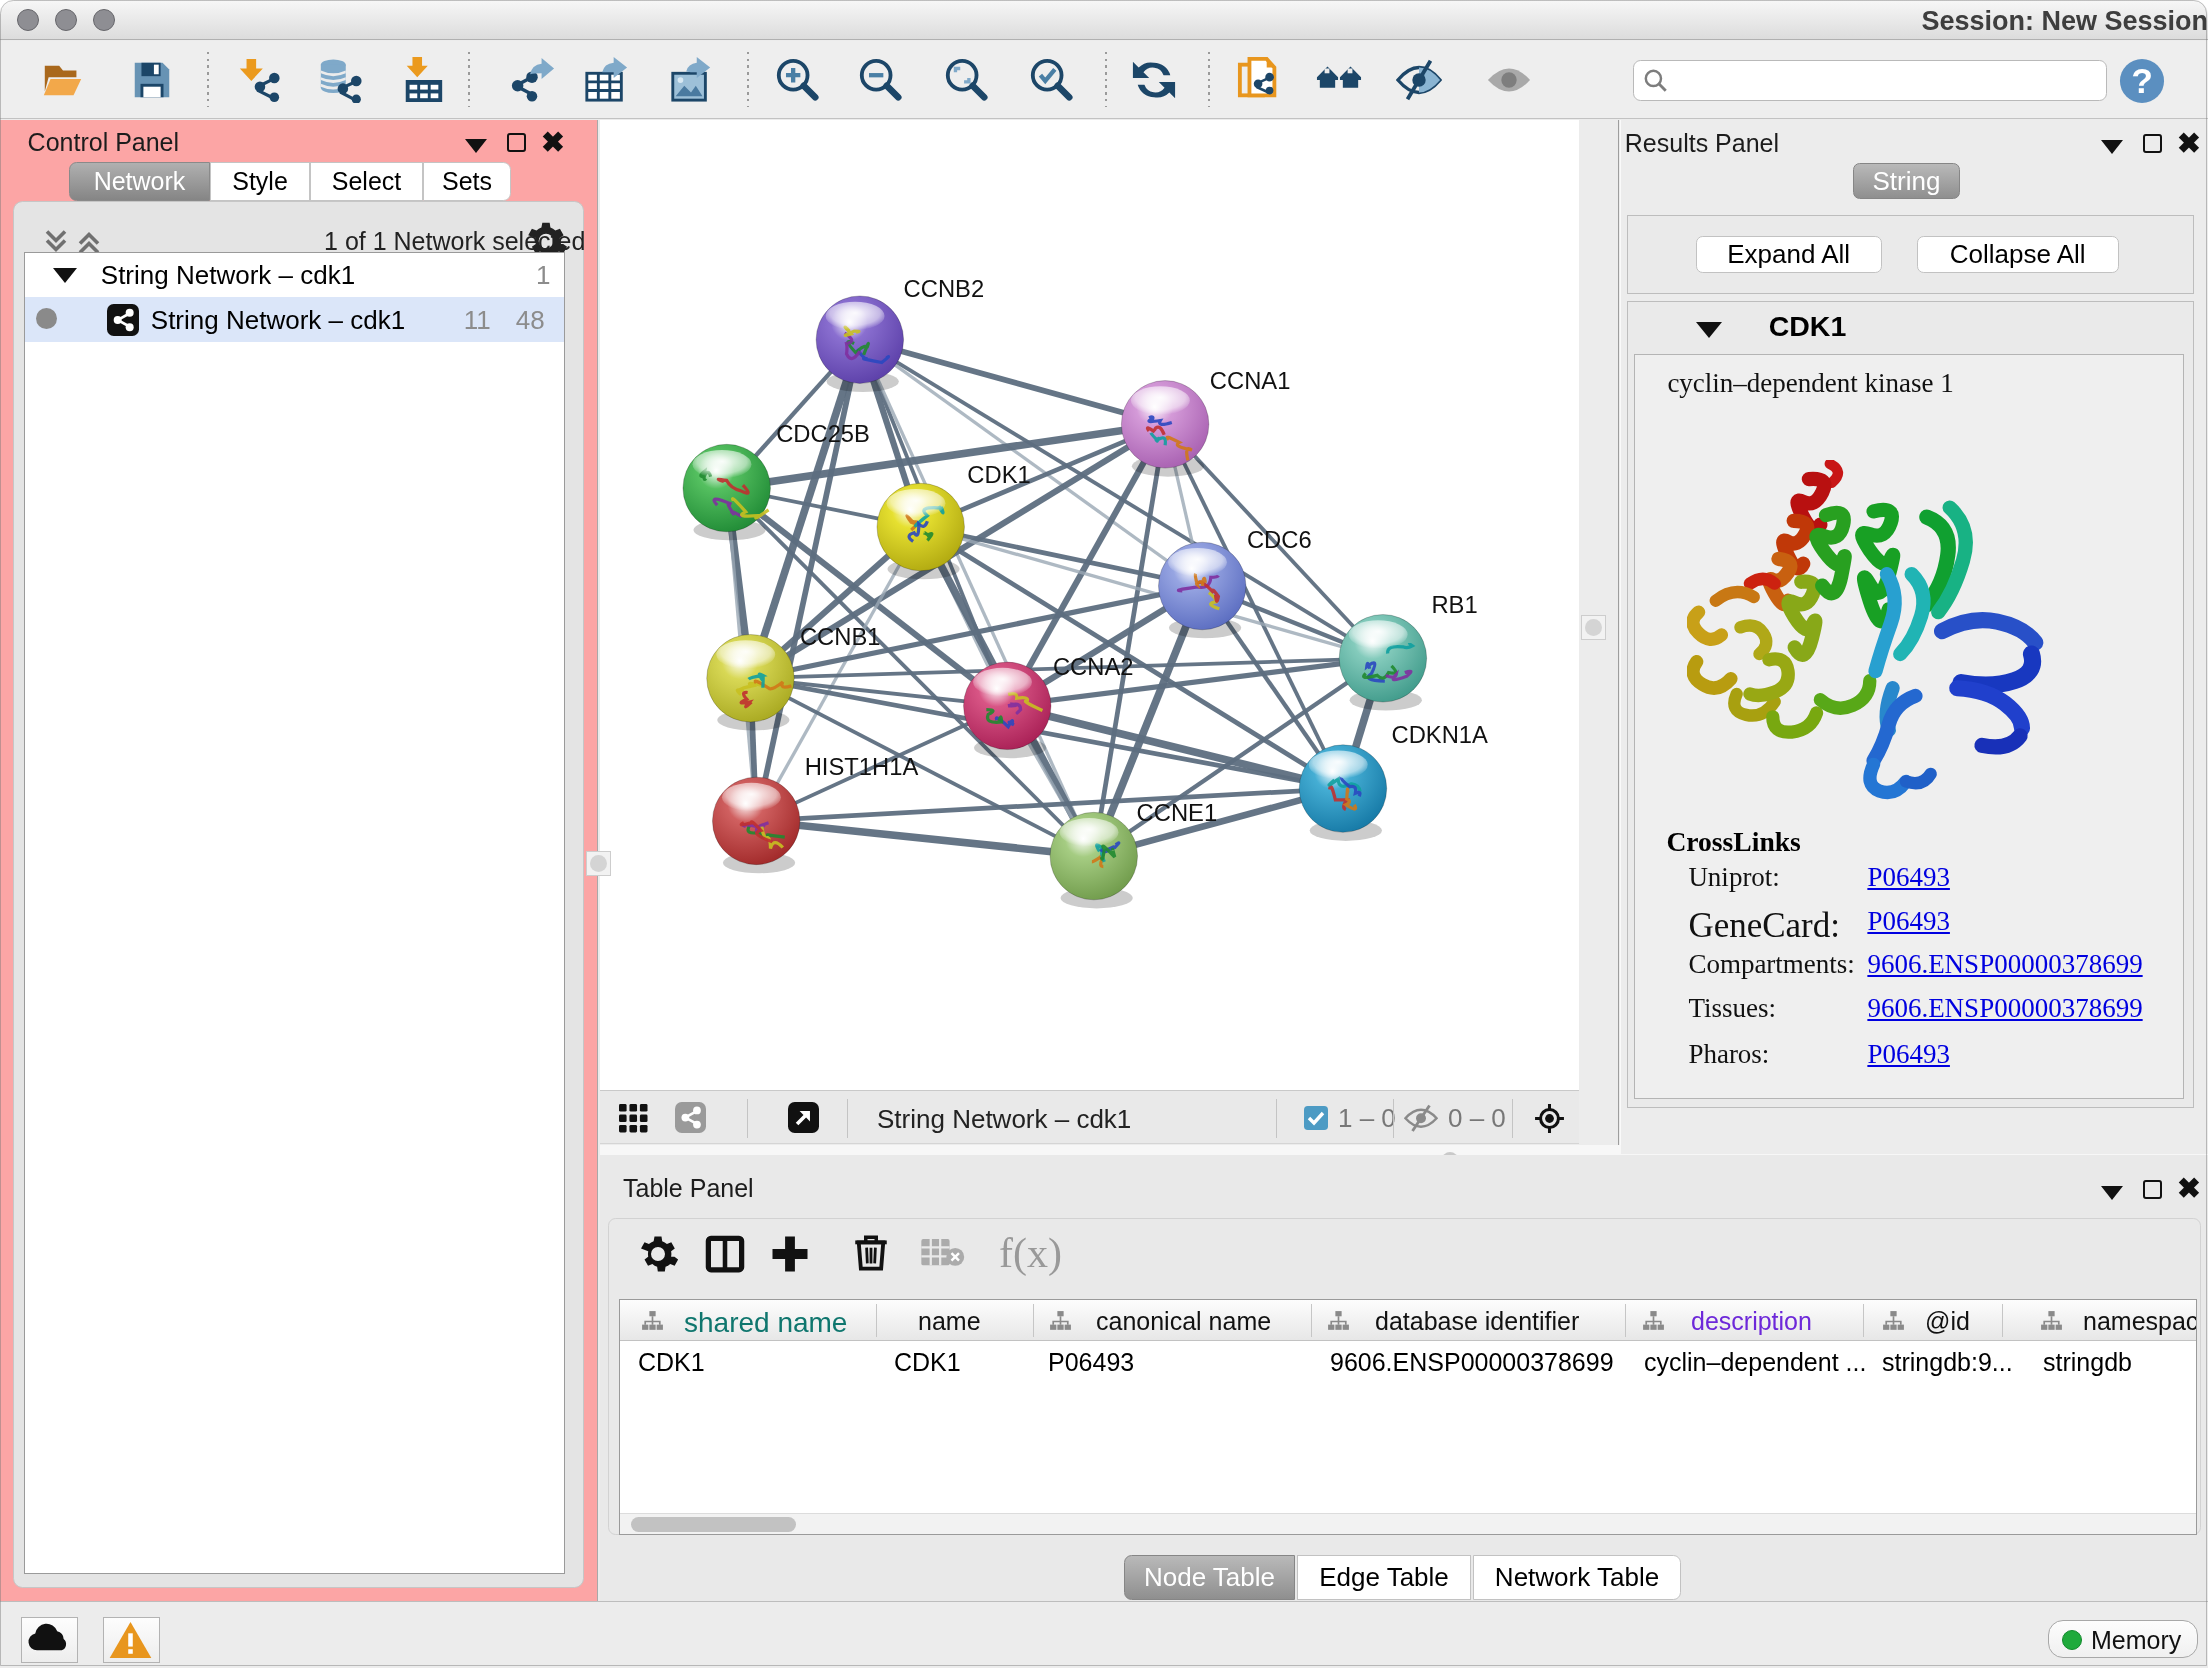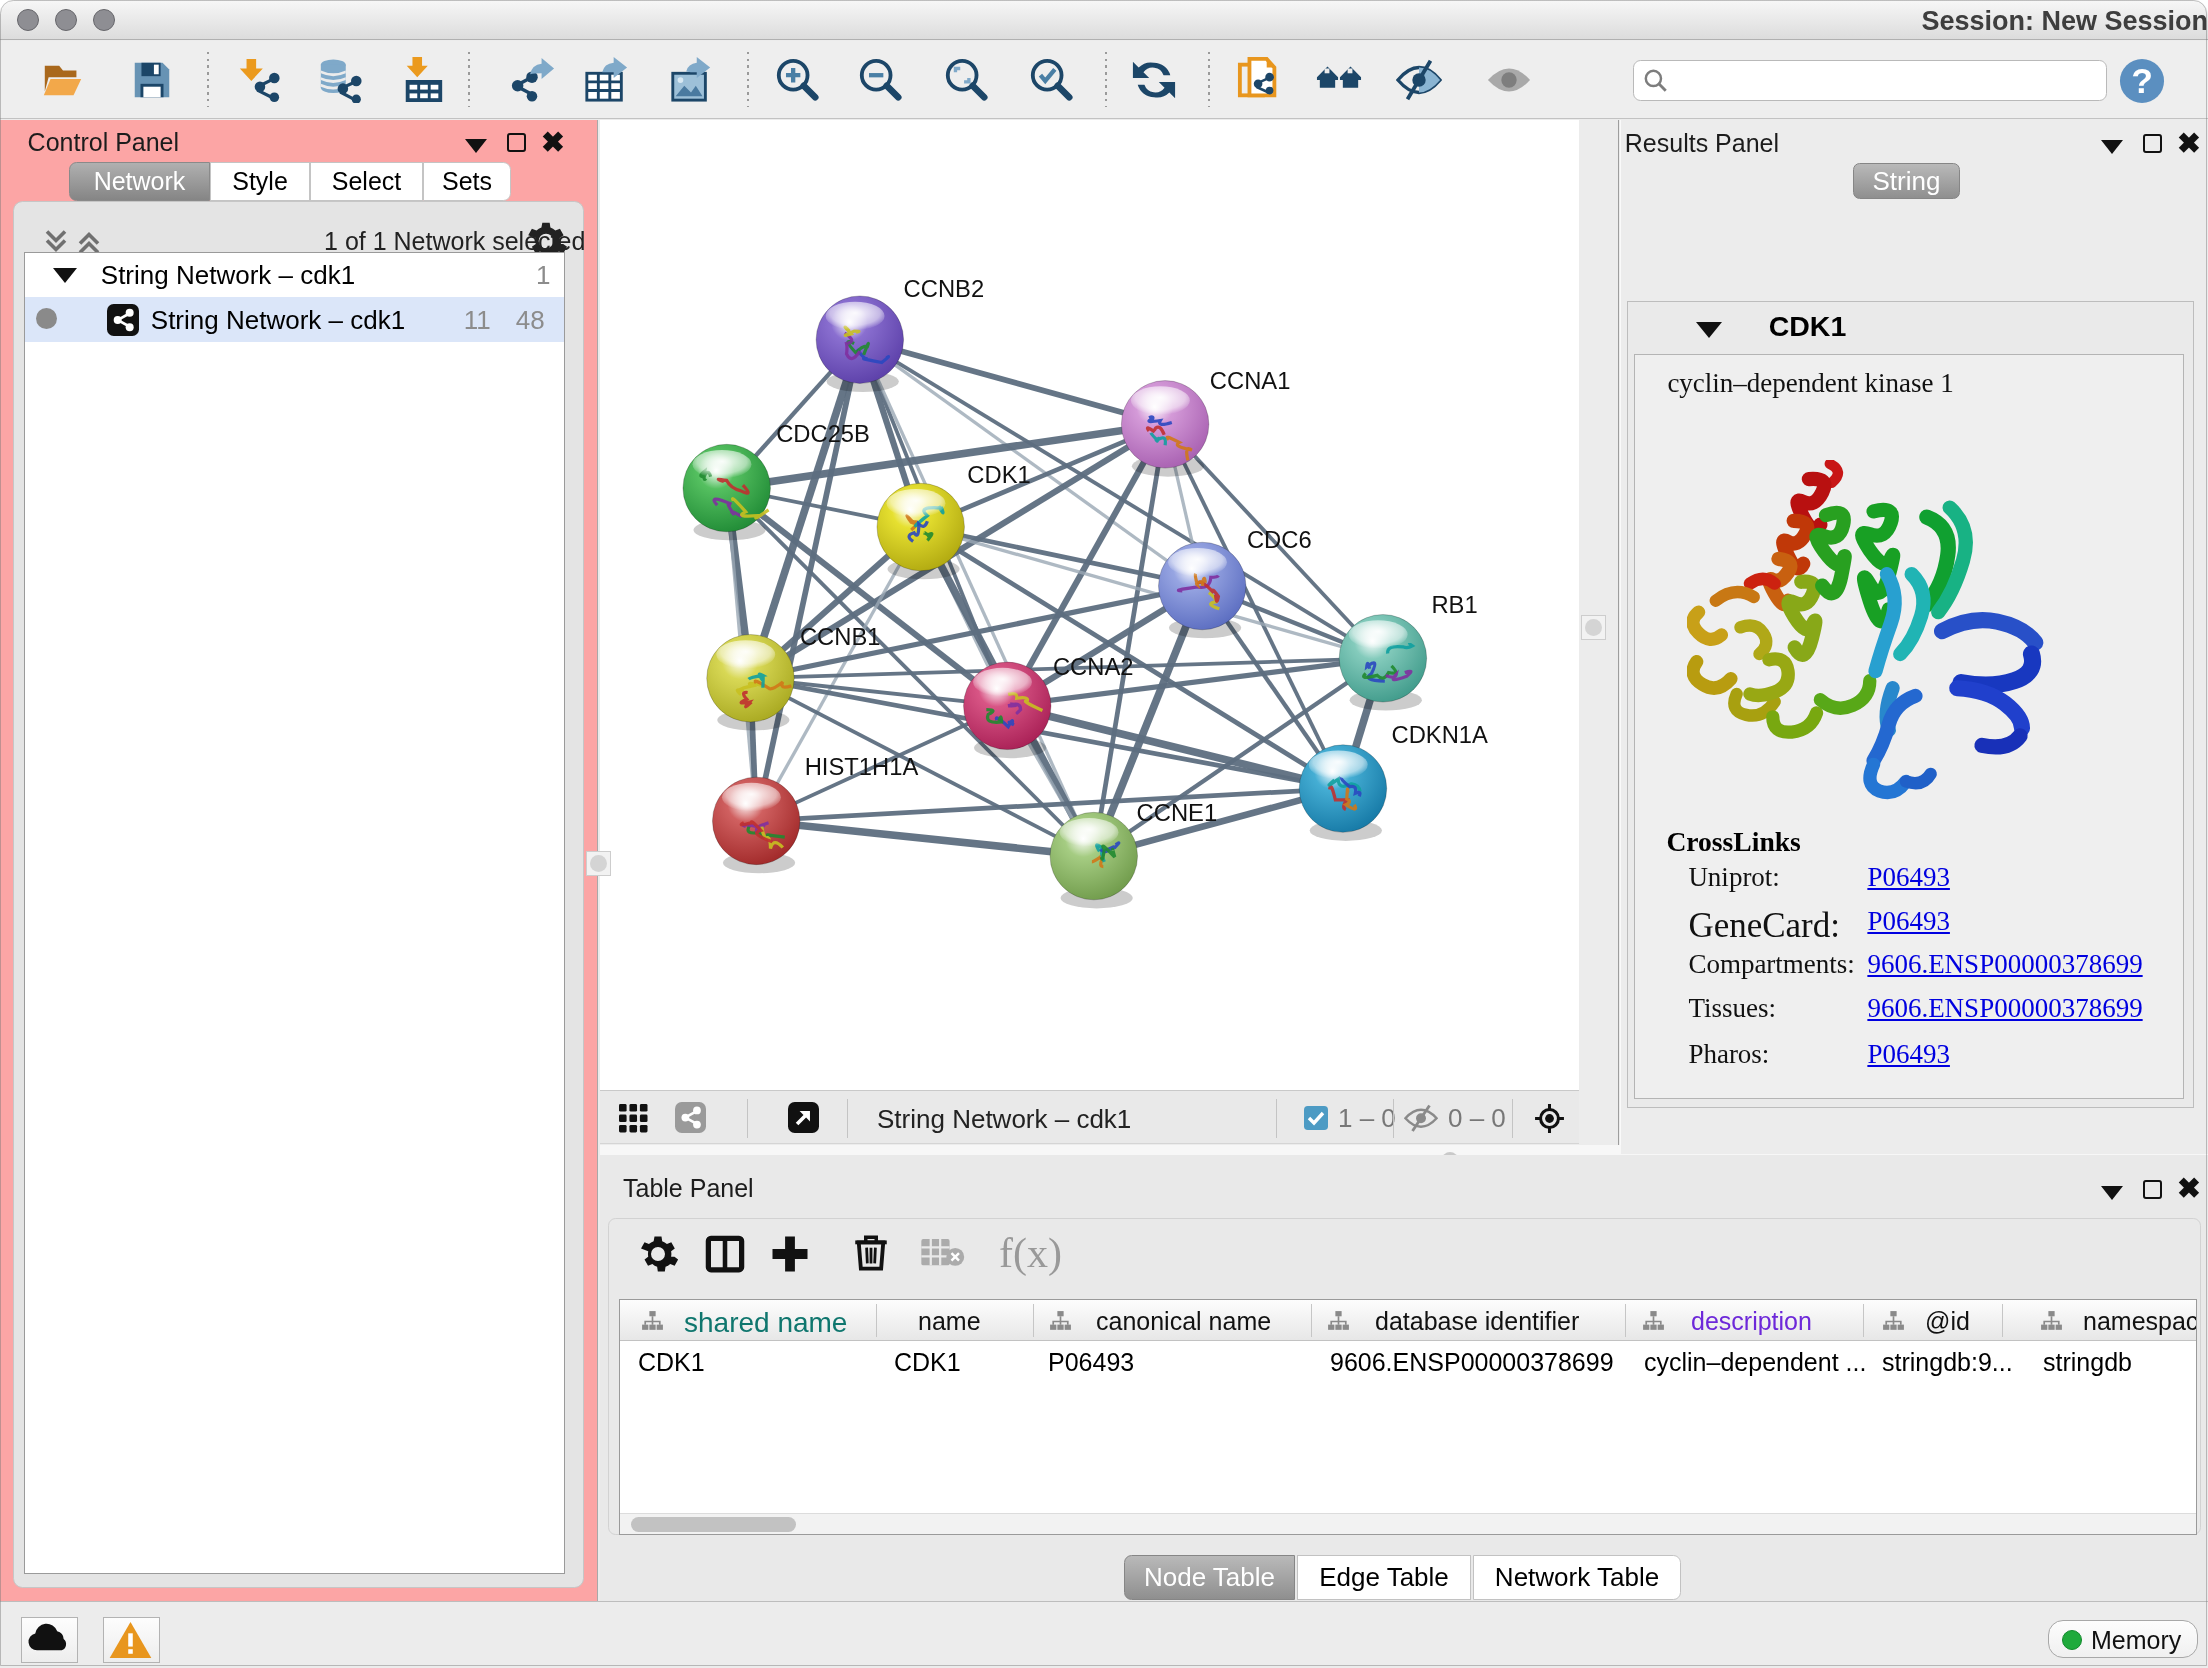--- a/index.html
+++ b/index.html
@@ -500,20 +500,24 @@
   </div>
 
 <div class="abs" style="left:1621px;top:120px;width:588px;height:1034px;background:#ececec">
  <div class="ptitle abs" style="left:3.8px;top:8.6px">Results Panel</div>
  <div class="pbtns" style="left:480px;top:12.4px">
       <div class="pb-tri"></div>
       <div class="pb-sq"></div>
       <div class="pb-x">✖</div>
     </div>
  <div class="abs graybtn" style="left:232px;top:43px;width:107px;height:36px;font-size:26px;line-height:34px">String</div>
+ <div class="abs" style="left:5.7px;top:95px;width:567px;height:79px;background:#eaeaea;border:1.9px solid #bdbdbd">
+   <div class="abs whitebtn" style="left:68px;top:20px;width:186px;height:37px;font-size:26px;line-height:35px">Expand All</div>
+   <div class="abs whitebtn" style="left:289px;top:20px;width:202px;height:37px;font-size:26px;line-height:35px">Collapse All</div>
+ </div>
  <div class="abs" style="left:5.7px;top:181px;width:567px;height:807px;background:#eaeaea;border:1.9px solid #bdbdbd">
    <div class="abs" style="left:68px;top:20px;width:0;height:0;border-left:13.3px solid transparent;border-right:13.3px solid transparent;border-top:16px solid #111"></div>
    <div class="abs" style="left:141px;top:7.6px;font-size:28.5px;font-weight:bold;color:#000">CDK1</div>
    <div class="abs" style="left:6.7px;top:52px;width:550px;height:745px;background:#efefef;border:1px solid #b4b4b4">
      <div class="abs serif" style="left:32px;top:13.3px;font-size:27px;color:#111">cyclin–dependent kinase 1</div>
      <svg class="abs" style="left:52px;top:105px" width="357" height="350" viewBox="0 0 375 368">
 <g fill="none" stroke-linecap="round">
 <path d="M150 4q16 8 2 20" stroke="#c81616" stroke-width="11"></path>
 <path d="M128 20q22-2 14 14t-20 10 0 16 18 8" stroke="#b81010" stroke-width="15"></path>
 <path d="M112 64q20 0 12 14t-18 8 0 15 16 8" stroke="#c03808" stroke-width="15"></path>

